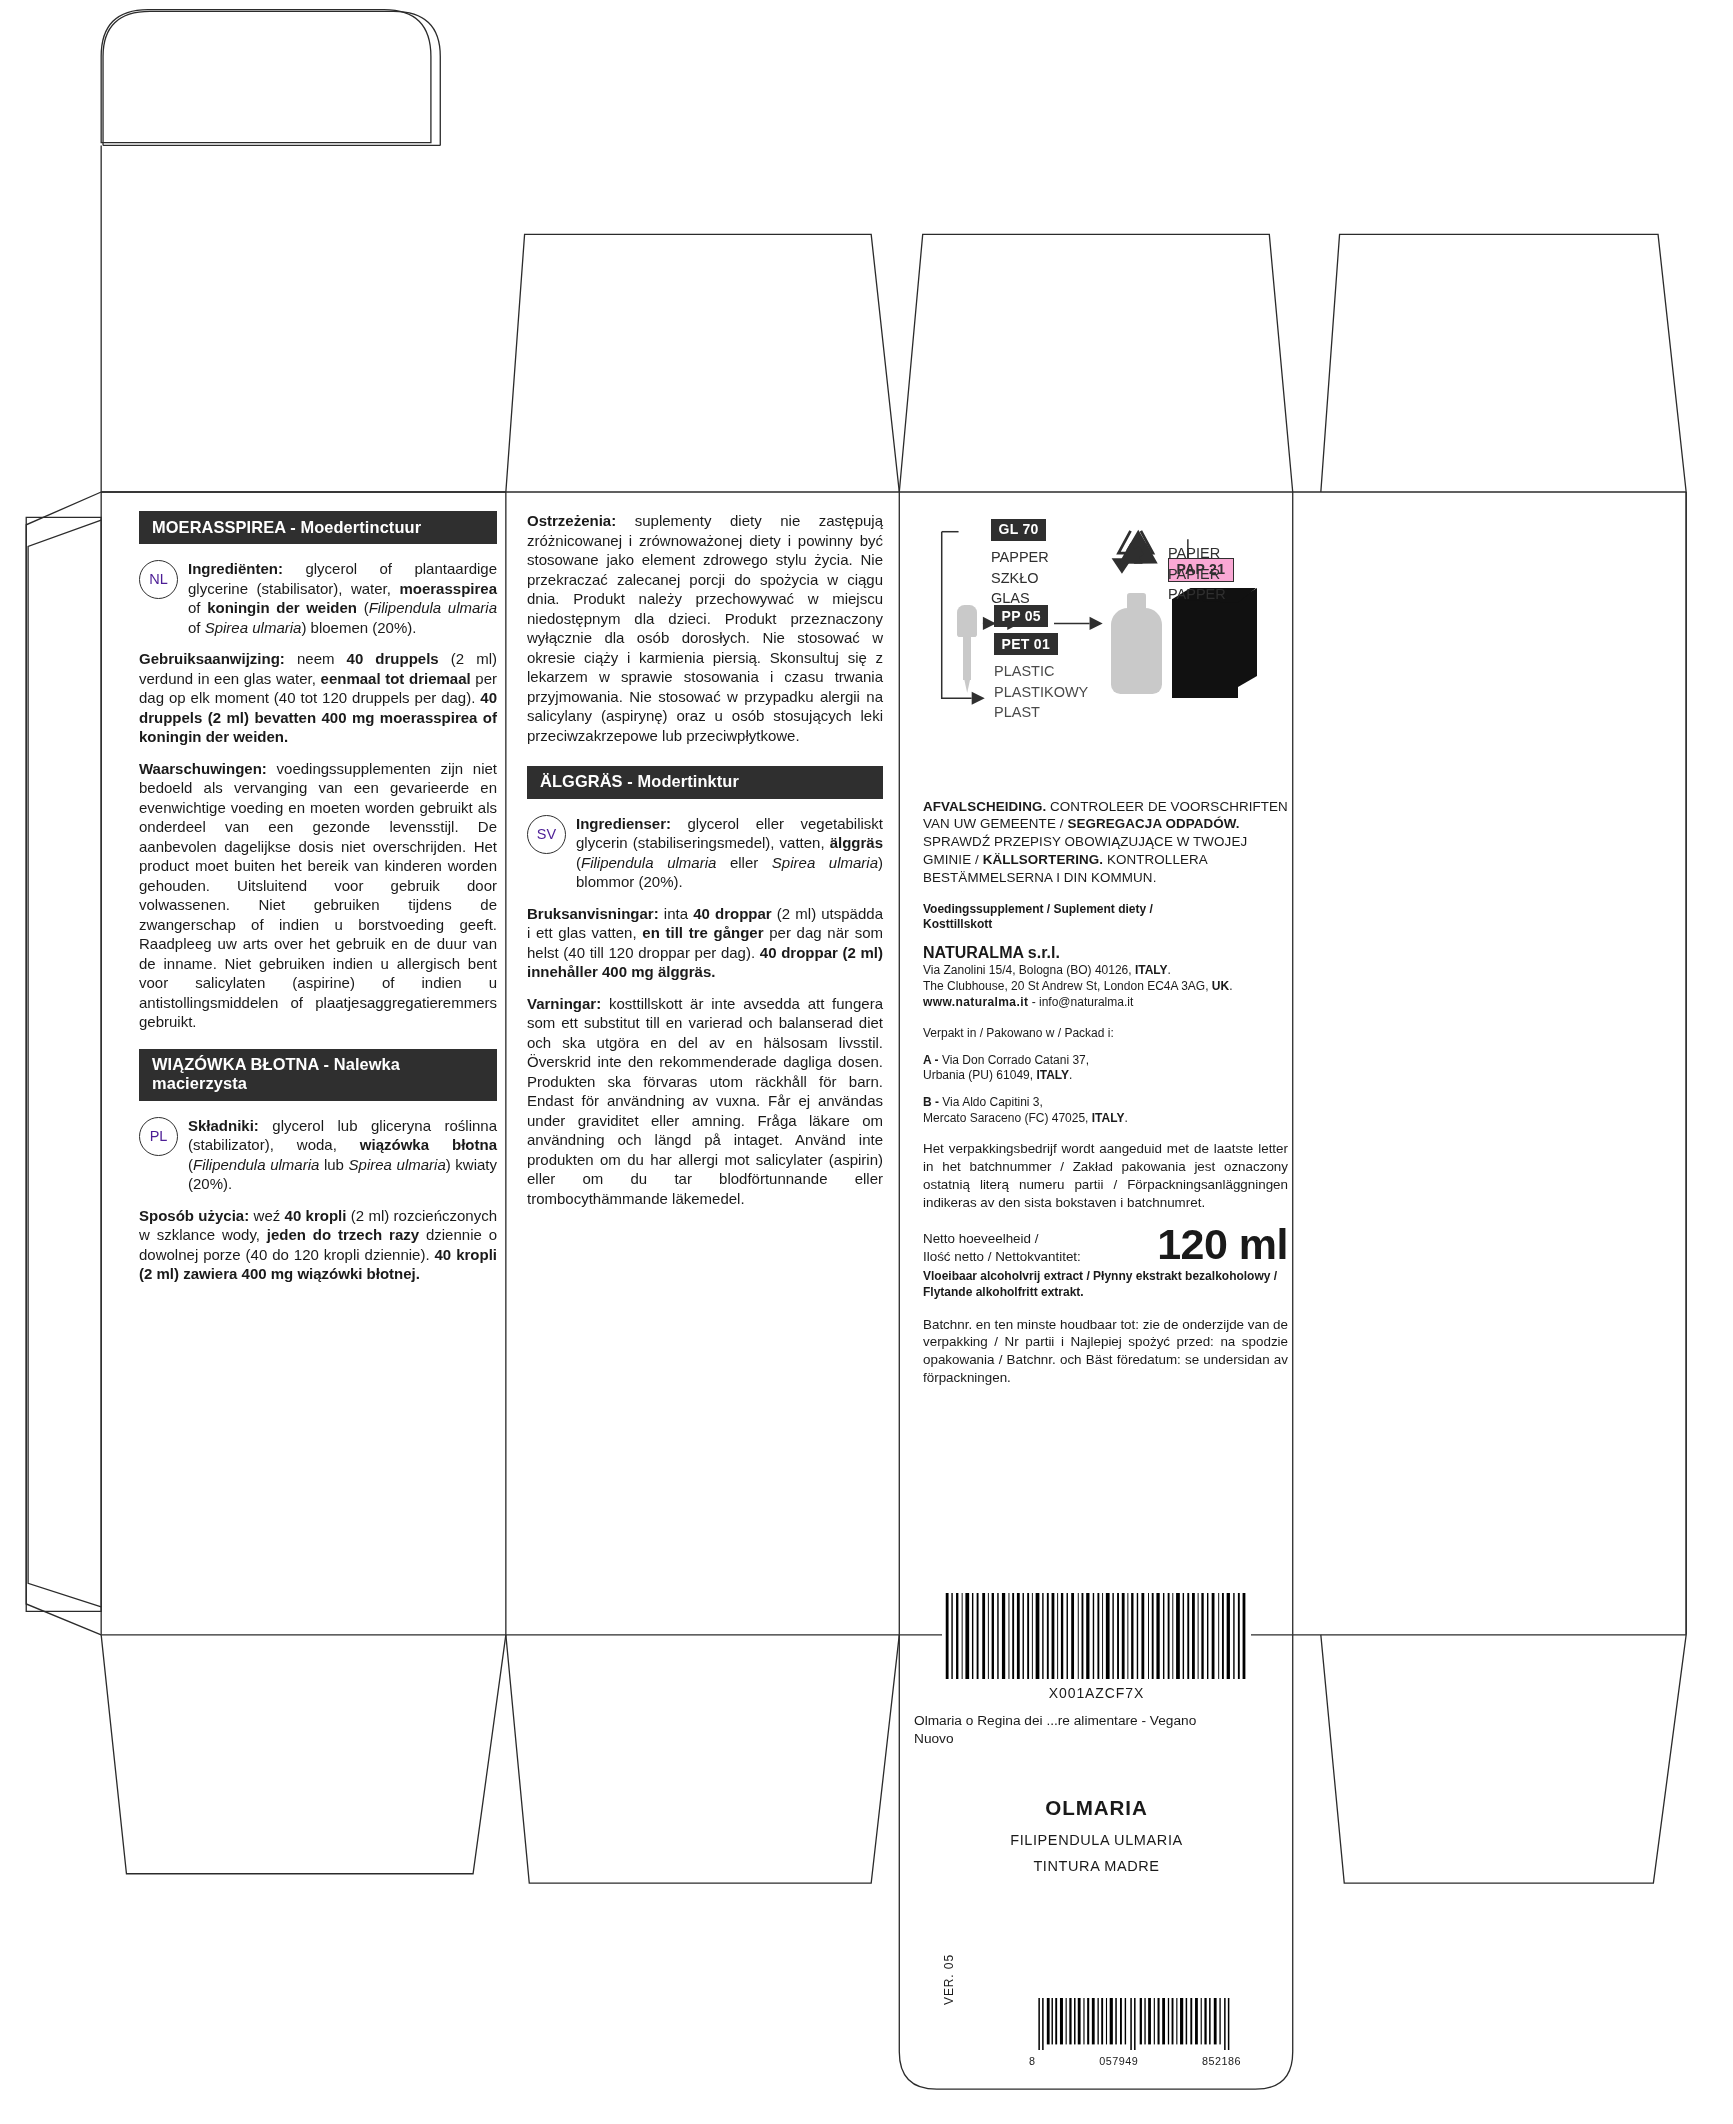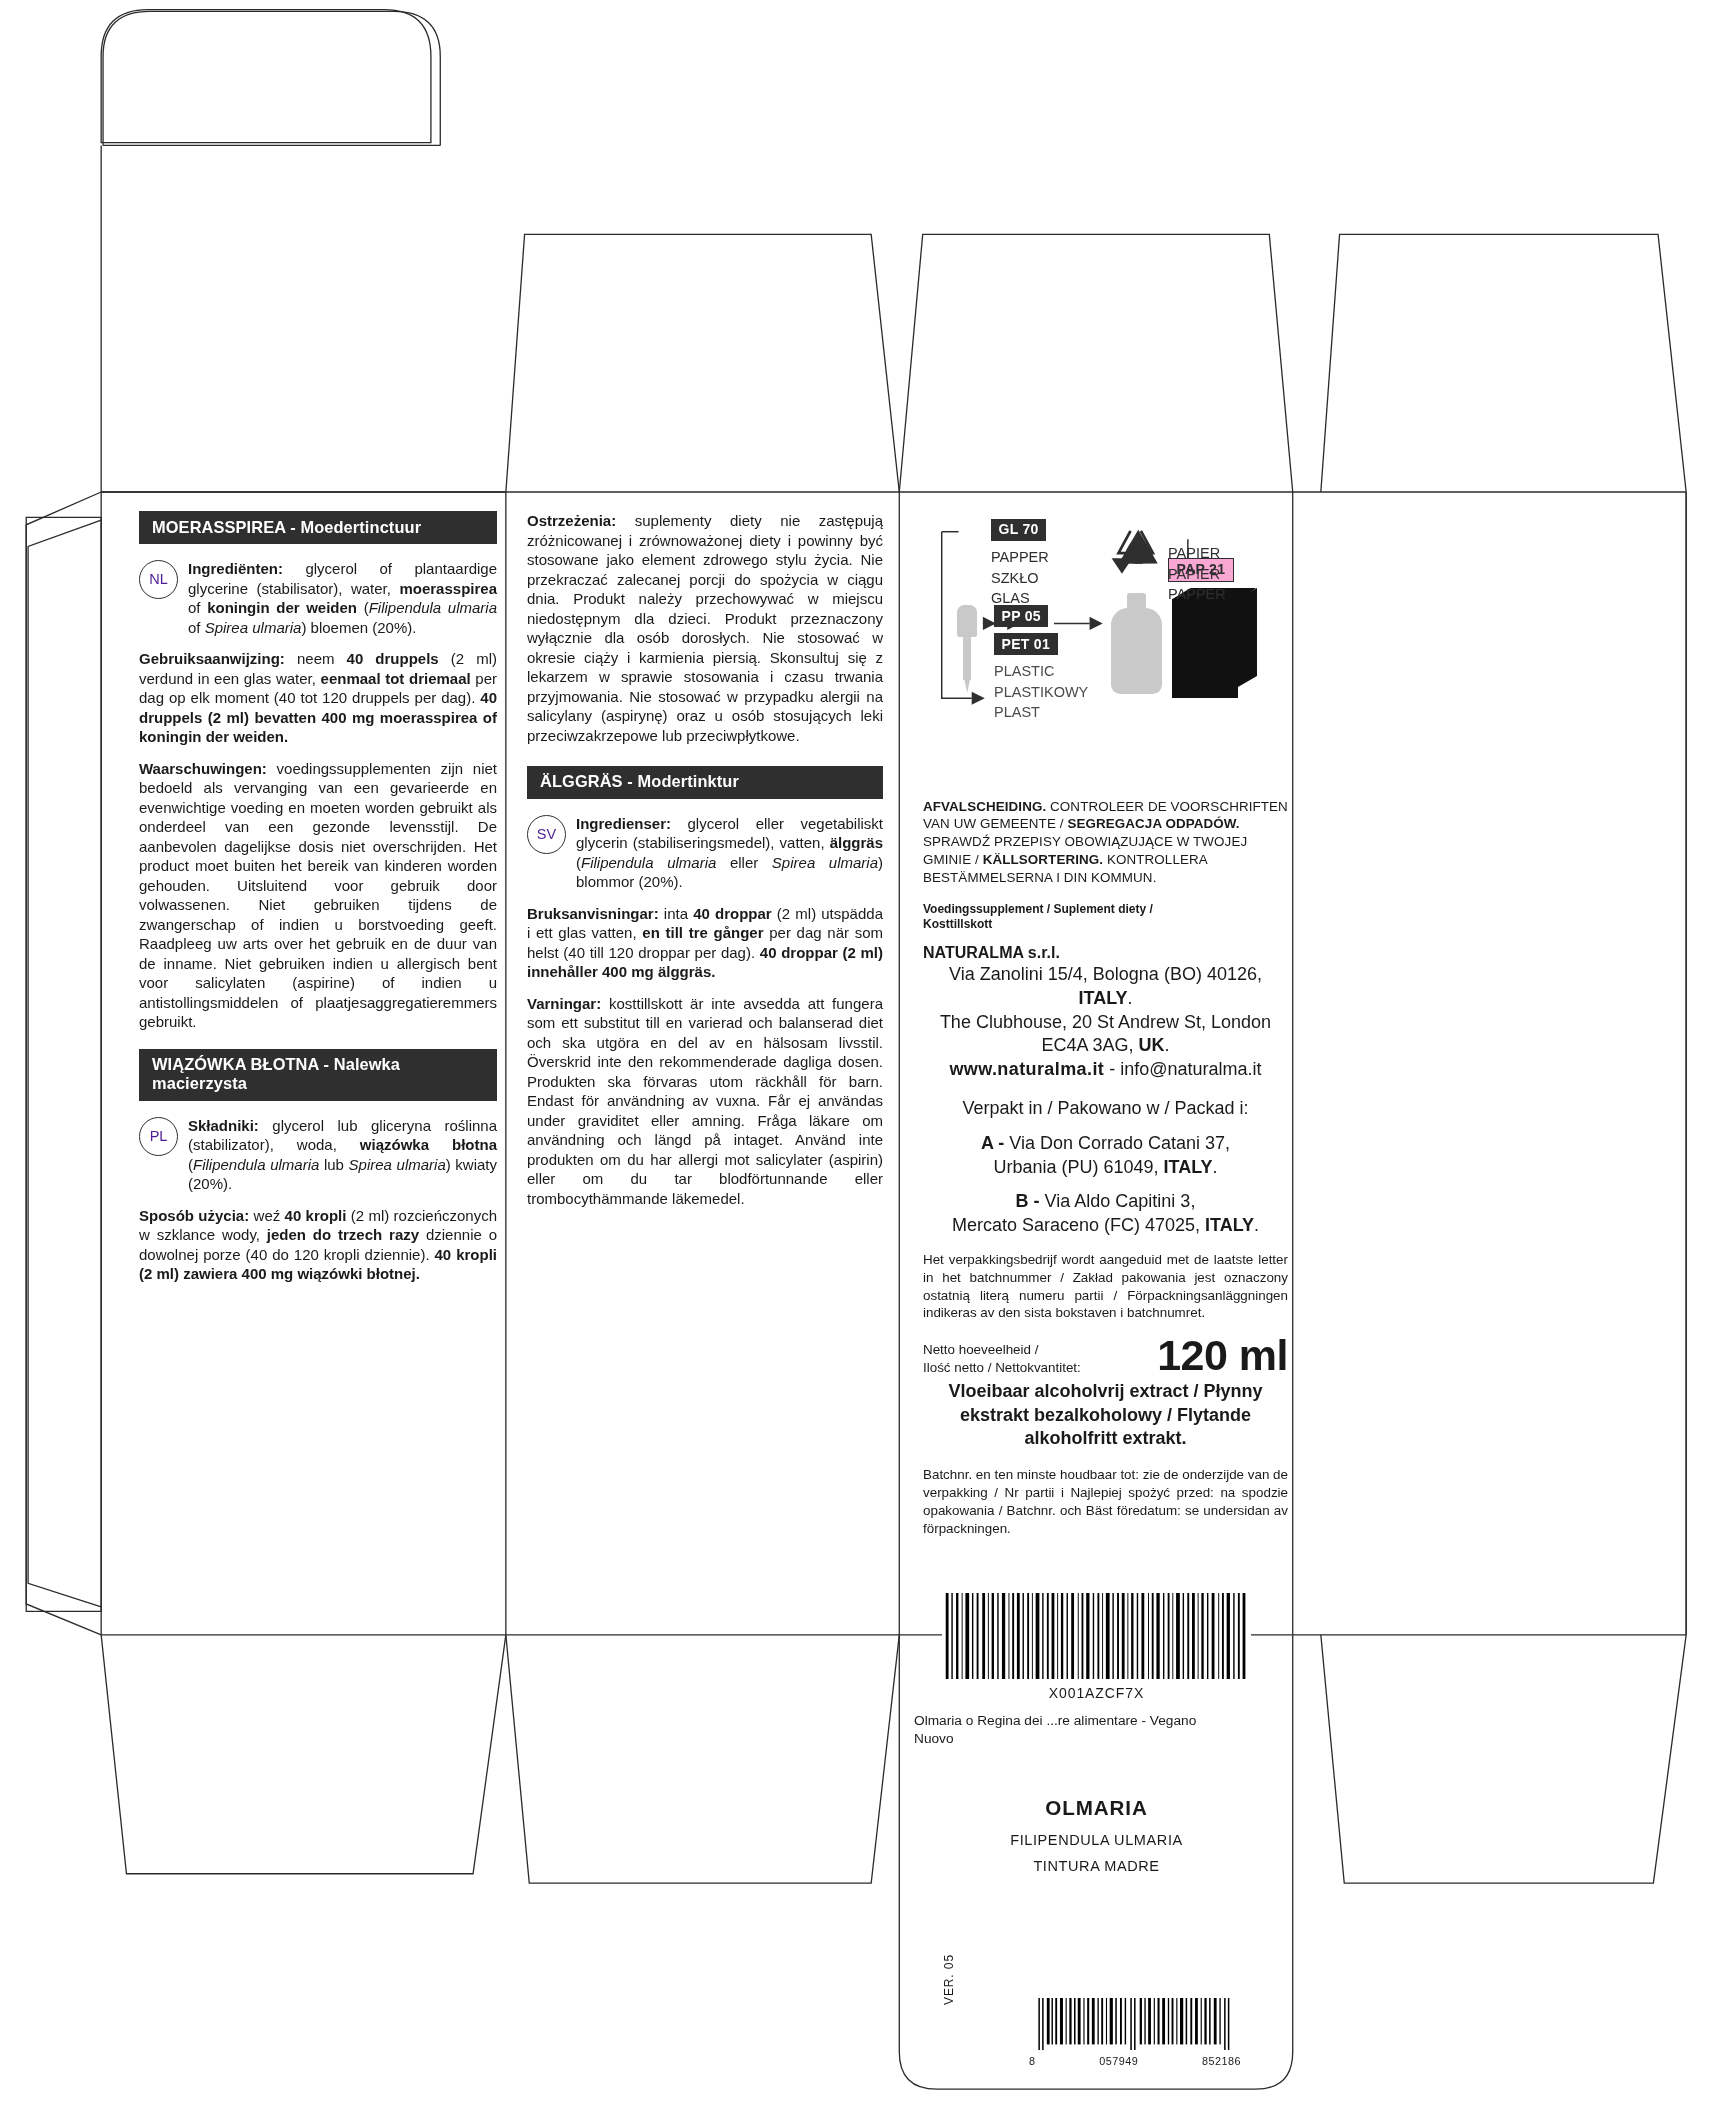--- a/index.html
+++ b/index.html
@@ -77,23 +77,22 @@
     top: 511px;
     width: 356px;
   }
   
   #panel-right {
     left: 923px;
     top: 511px;
     width: 365px;
   }
   .small {
-    font-size: 18px;
+    font-size: 12px;
     line-height: 1.32;
-    text-align: center;
   }
   .tiny {
     font-size: 13.4px;
     line-height: 1.33;
   }
   .recycle-area {
     position: relative;
     height: 281px;
     margin-bottom: 5.6px;
   }

